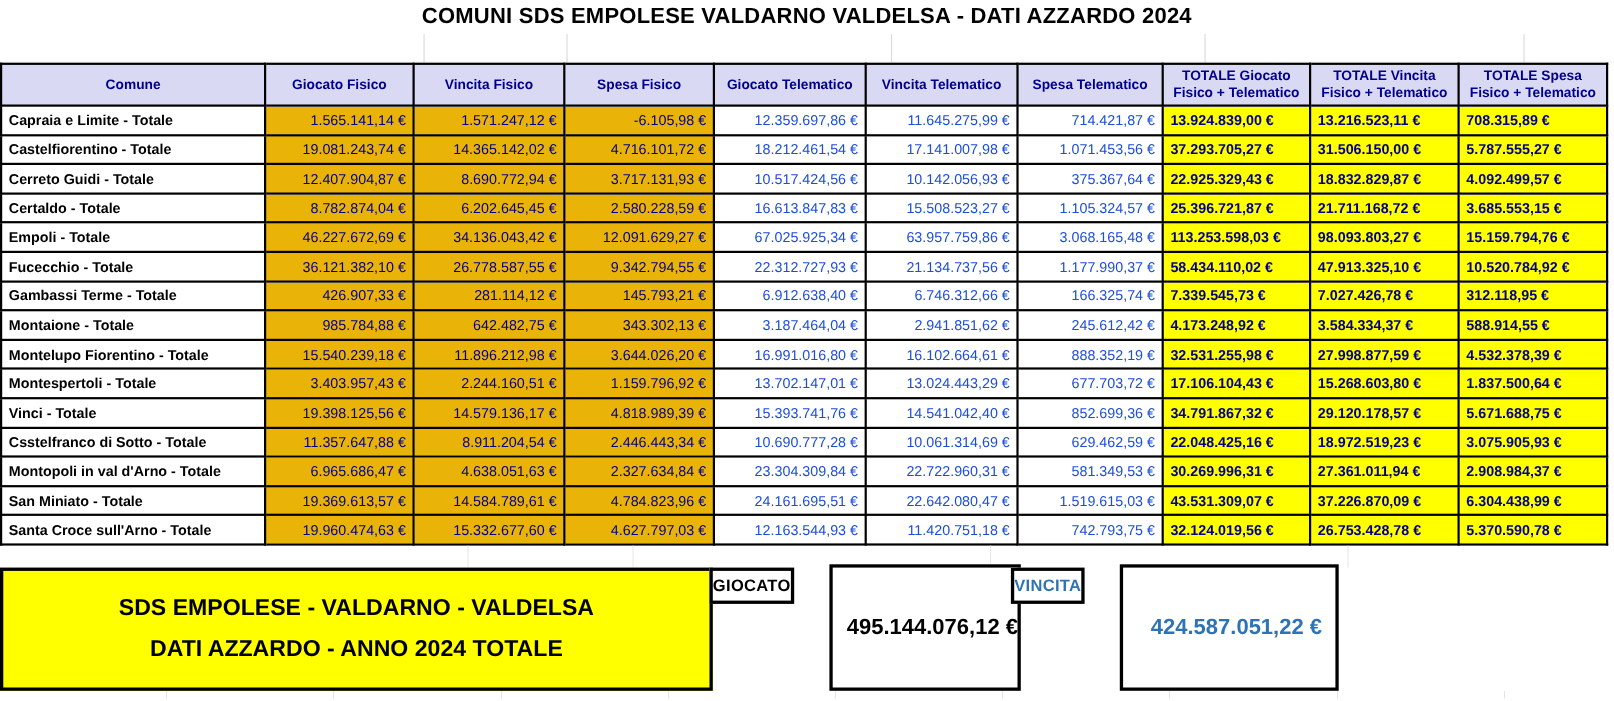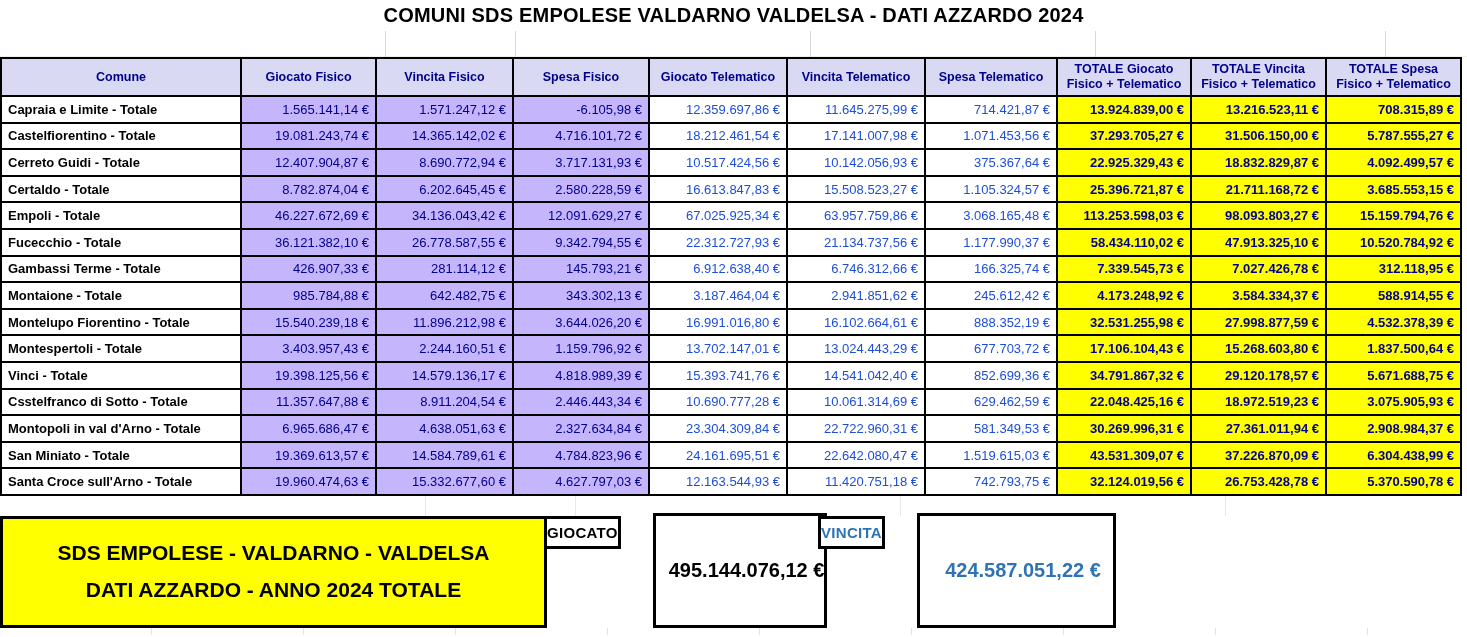--- a/index.html
+++ b/index.html
@@ -36,37 +36,37 @@
   table.data th{
     background:#d9d9f3;color:#00008b;font-weight:bold;font-size:12.5px;
     border:2px solid #000;height:34px;line-height:1.2;padding:1px 3px;
     vertical-align:middle;text-align:center;
   }
   table.data td{
     border:2px solid #000;font-size:13px;height:22.6px;padding:1px 6px;
     white-space:nowrap;overflow:hidden;vertical-align:middle;
   }
   td.c-comune{font-weight:bold;color:#000;background:#fff;text-align:left;font-size:13.5px;}
-  td.c-fisico{background:#c4b5fd;color:#00008b;text-align:right;}
+  td.c-fisico{background:#eab308;color:#00008b;text-align:right;}
   td.c-tele{background:#ffffff;color:#1d4ed8;text-align:right;}
-  td.c-totale{background:#ffff00;color:#00008b;font-weight:bold;text-align:right;}
+  td.c-totale{background:#ffff00;color:#00008b;font-weight:bold;text-align:left;}
 
   .gap-row{
     height:20px;
     background:
       linear-gradient(#e8e8e8,#e8e8e8) 425px 0/1px 100% no-repeat,
       linear-gradient(#e8e8e8,#e8e8e8) 575px 0/1px 100% no-repeat,
       linear-gradient(#e8e8e8,#e8e8e8) 900px 0/1px 100% no-repeat,
       linear-gradient(#e8e8e8,#e8e8e8) 1225px 0/1px 100% no-repeat;
   }
 
   
   .summary{display:flex;width:1460px;height:112px;align-items:stretch;}
   .sum-title-box{
-    box-sizing:border-box;width:547px;background:#ffff00;border:3px solid #000;
+    box-sizing:border-box;width:648px;background:#ffff00;border:3px solid #000;
     display:flex;flex-direction:column;align-items:center;justify-content:center;
     font-size:21px;font-weight:bold;color:#000;text-align:center;line-height:1.75;
   }
   .sum-col{display:flex;flex-direction:row;box-sizing:border-box;gap:32px;}
   .sum-col.giocato{width:277px;margin-left:-3px;}
   .sum-col.vincita{width:298px;margin-left:-3px;}
   .sum-col.perdita{flex:1;margin-left:-3px;}
   .sum-header{
     box-sizing:border-box;border:3px solid #000;height:33px;background:#fff;
     display:flex;align-items:center;justify-content:center;

